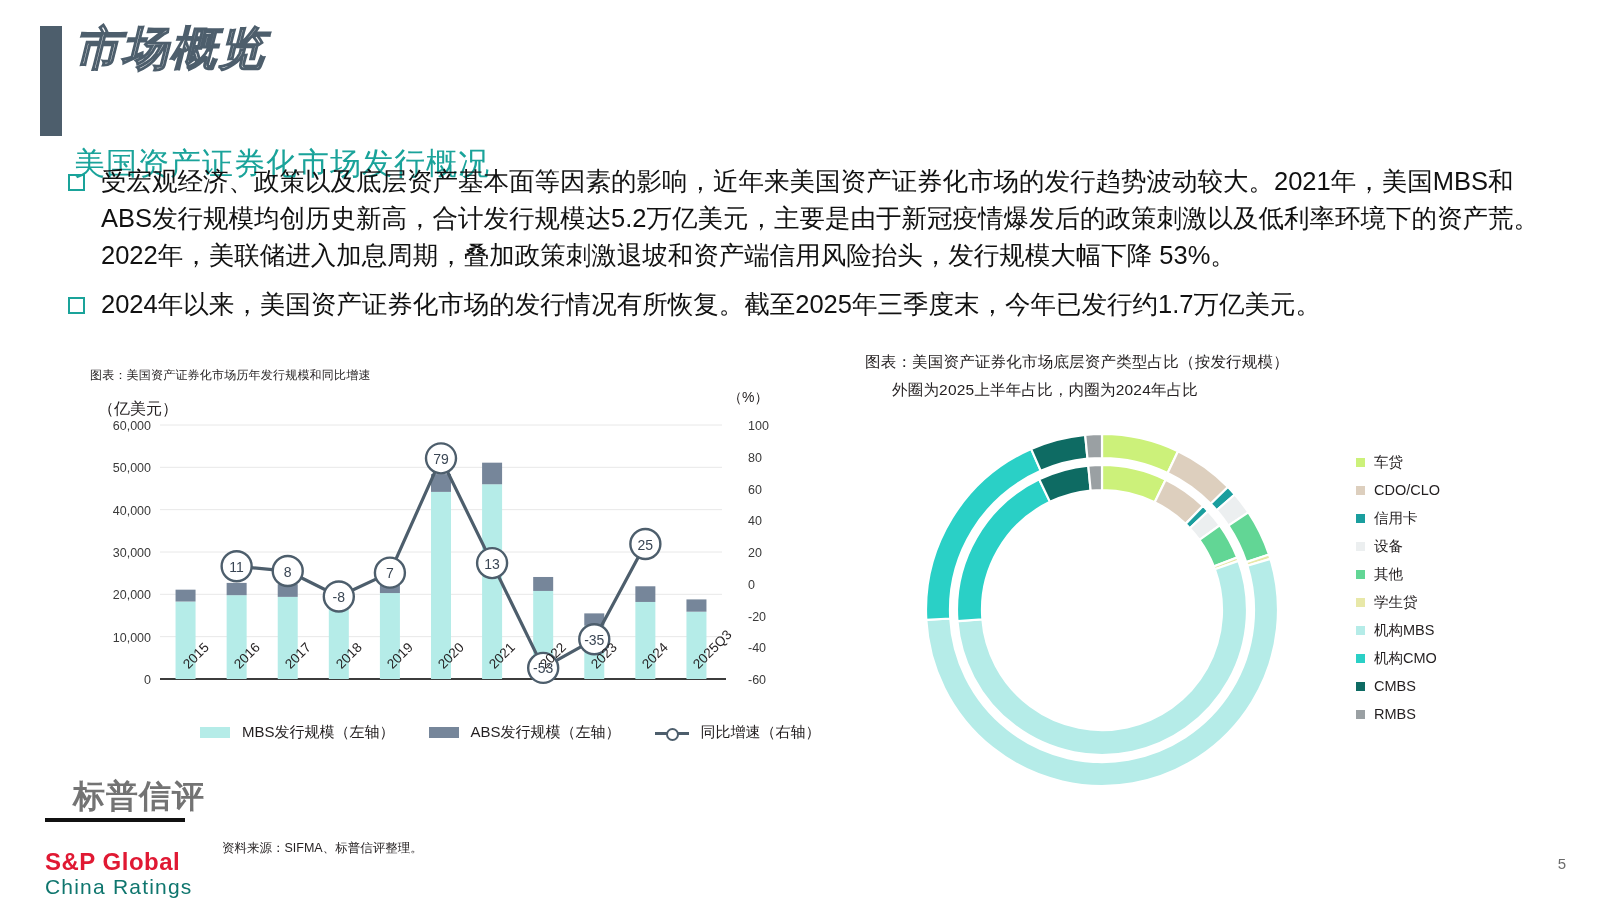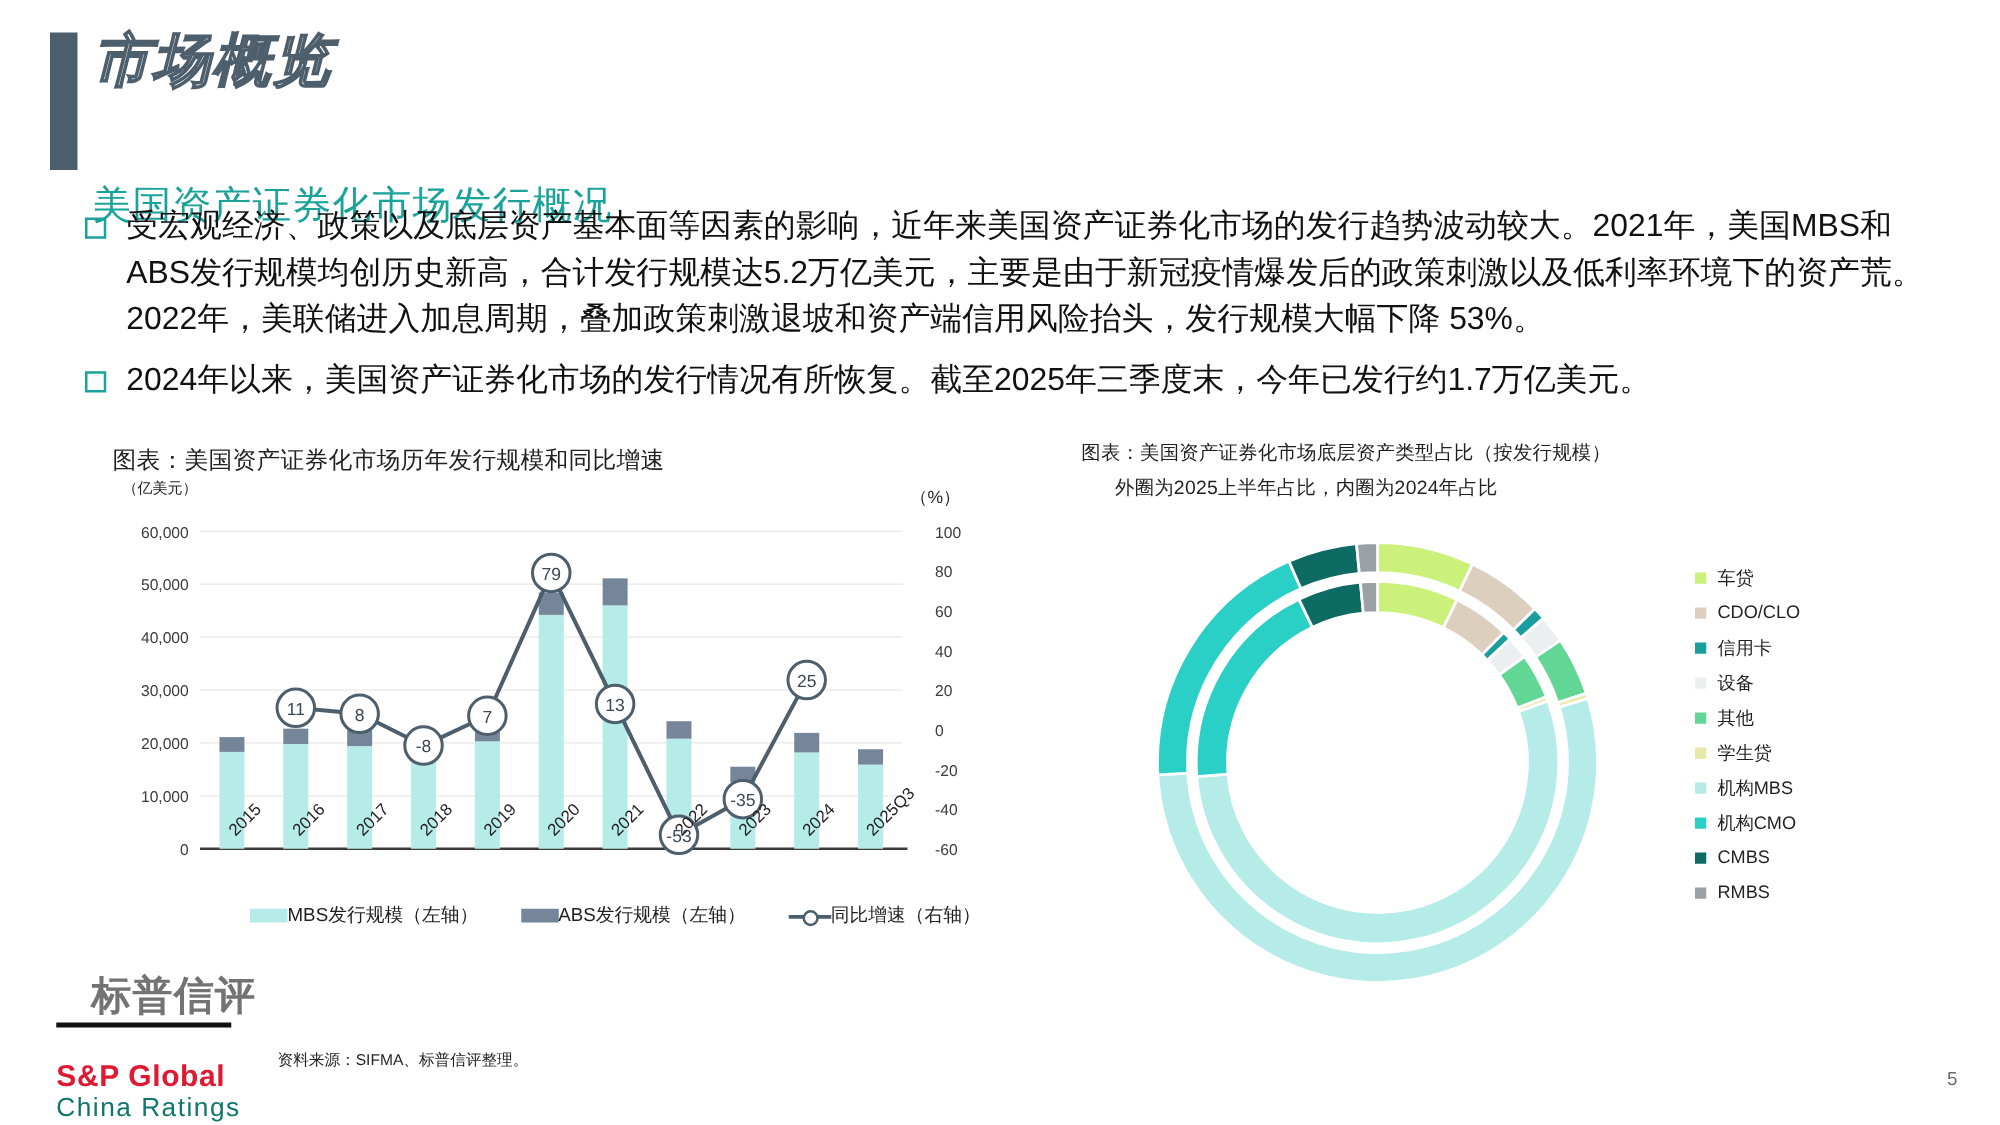--- a/index.html
+++ b/index.html
@@ -20,29 +20,29 @@
   
   .bullets{position:absolute;left:68px;top:163px;width:1480px;}
   .bullet{display:flex;align-items:flex-start;margin-bottom:12px;}
   .bullet .sq{flex:0 0 auto;width:13px;height:13px;border:2px solid #1aa39a;margin-top:11px;margin-right:16px;}
   .bullet .tx{font-size:25.5px;line-height:1.45;color:#111111;letter-spacing:0px;}
 
   
   .cap{font-size:15.5px;color:#231f20;letter-spacing:.2px;}
 
   .leftchart{position:absolute;left:90px;top:355px;width:700px;height:420px;}
-  .lc-title{position:absolute;left:0;top:0;font-size:19px;}
-  .lc-unitL{position:absolute;left:8px;top:27px;font-size:12px;}
+  .lc-title{position:absolute;left:0;top:12px;font-size:12px;}
+  .lc-unitL{position:absolute;left:8px;top:44px;font-size:16px;}
   .lc-unitR{position:absolute;left:638px;top:34px;font-size:14px;}
   .lc-plot{position:absolute;left:0;top:62px;width:700px;height:300px;}
   .lc-xlabels{position:absolute;left:0;top:300px;width:700px;height:60px;}
   .xlab{position:absolute;font-size:13.5px;transform:rotate(-45deg);transform-origin:left top;white-space:nowrap;color:#231f20;}
 
   .lc-legend{position:absolute;left:110px;top:368px;display:flex;align-items:center;gap:34px;font-size:15px;}
-  .lg-item{display:flex;align-items:center;gap:0;white-space:nowrap;}
+  .lg-item{display:flex;align-items:center;gap:12px;white-space:nowrap;}
   .lg-sw{width:30px;height:11px;display:inline-block;}
   .lg-line{width:34px;height:12px;position:relative;display:inline-block;}
   .lg-line:before{content:"";position:absolute;left:0;top:5px;width:34px;height:3px;background:#4d5e6c;}
   .lg-line:after{content:"";position:absolute;left:11px;top:1px;width:9px;height:9px;border-radius:50%;background:#fff;border:2.2px solid #4d5e6c;}
 
   
   .rightchart{position:absolute;left:840px;top:352px;width:720px;height:430px;}
   .rc-title{position:absolute;left:12px;top:0;font-size:15.5px;white-space:nowrap;margin-left:13px;}
   .rc-sub{position:absolute;left:52px;top:28px;font-size:15.5px;white-space:nowrap;}
   .donut{position:absolute;left:62px;top:58px;}

